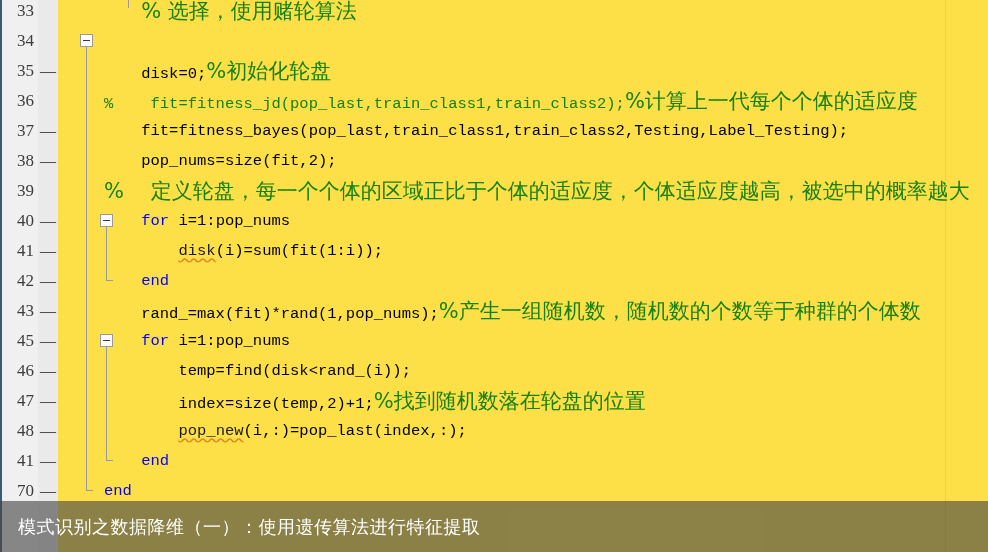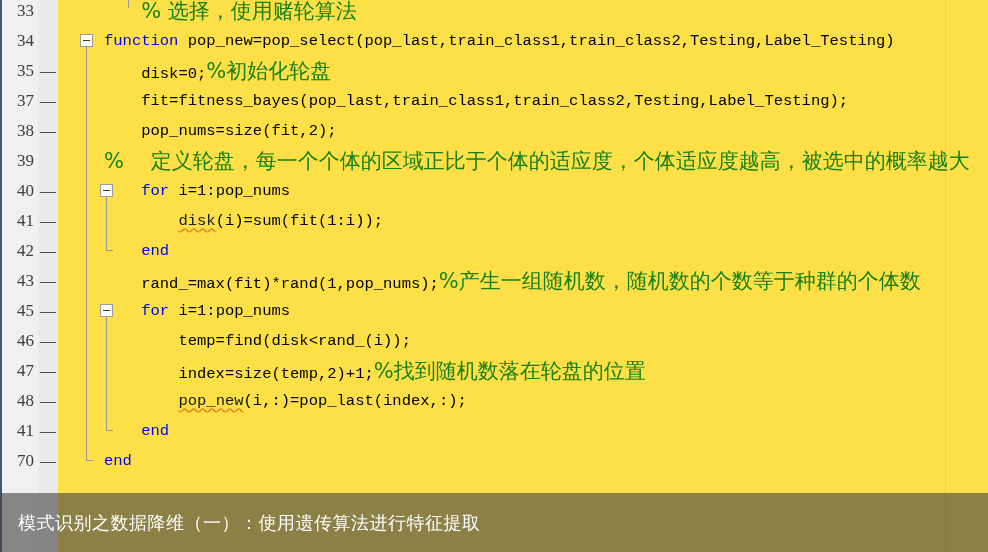--- a/index.html
+++ b/index.html
@@ -166,21 +166,21 @@
     text-underline-offset: 2px;
     margin-top: 34px;
   }
 
   
   #caption-bar {
     position: absolute;
     left: 0;
     right: 0;
     bottom: 0;
-    height: 59px;
+    height: 51px;
     background: rgba(70, 70, 70, 0.62);
     z-index: 20;
   }
   #caption-text {
     position: absolute;
     left: 18px;
     top: 50%;
     transform: translateY(-50%);
     color: #ffffff;
     font-size: 18px;
@@ -195,22 +195,23 @@
 <div id="editor">
 
   <div class="panel-edge"></div>
   <div class="gutter-numbers"></div>
   <div class="gutter-breakpoints"></div>
   <div class="column-guide"></div>
   <div class="fold-stub"></div>
 
   <div class="rows" id="rows" style="top: -4px;">
       <div class="row"><div class="lineno">33</div><div class="bp"></div><div class="fold"></div><div class="code"><span class="txt">    </span><span class="cm-cjk">% 选择，使用赌轮算法</span></div></div>
-      <div class="row"><div class="lineno">34</div><div class="bp"></div><div class="fold"><div class="fold-box" style="margin-left: 0px;"></div><div class="fold-line from-box" style="margin-left: 0px;"></div></div><div class="code"><span class="kw">function</span><span class="txt"> pop_new=pop_select(pop_last,train_class1,train_class2,Testing,Label_Testing)</span></div></div>
+      <div class="row"><div class="lineno">34</div><div class="bp"></div><div class="fold"><div class="fold-box" style="margin-left: 0px;"></div><div class="fold-line from-box" style="margin-left: 0px;"></div></div></div>
       <div class="row"><div class="lineno">35</div><div class="bp">—</div><div class="fold"><div class="fold-line" style="margin-left: 0px;"></div></div><div class="code"><span class="txt">    disk=0;</span><span class="cm-cjk">%初始化轮盘</span></div></div>
+      <div class="row"><div class="lineno">36</div><div class="bp"></div><div class="fold"><div class="fold-line" style="margin-left: 0px;"></div></div><div class="code"><span class="cm">%    fit=fitness_jd(pop_last,train_class1,train_class2);</span><span class="cm-cjk">%计算上一代每个个体的适应度</span></div></div>
       <div class="row"><div class="lineno">37</div><div class="bp">—</div><div class="fold"><div class="fold-line" style="margin-left: 0px;"></div></div><div class="code"><span class="txt">    fit=fitness_bayes(pop_last,train_class1,train_class2,Testing,Label_Testing);</span></div></div>
       <div class="row"><div class="lineno">38</div><div class="bp">—</div><div class="fold"><div class="fold-line" style="margin-left: 0px;"></div></div><div class="code"><span class="txt">    pop_nums=size(fit,2);</span></div></div>
       <div class="row"><div class="lineno">39</div><div class="bp"></div><div class="fold"><div class="fold-line" style="margin-left: 0px;"></div></div><div class="code"><span class="cm-cjk">%    定义轮盘，每一个个体的区域正比于个体的适应度，个体适应度越高，被选中的概率越大</span></div></div>
       <div class="row"><div class="lineno">40</div><div class="bp">—</div><div class="fold"><div class="fold-box" style="margin-left: 20px;"></div><div class="fold-line from-box" style="margin-left: 20px;"></div><div class="fold-line"></div></div><div class="code"><span class="txt">    </span><span class="kw">for</span><span class="txt"> i=1:pop_nums</span></div></div>
       <div class="row"><div class="lineno">41</div><div class="bp">—</div><div class="fold"><div class="fold-line" style="margin-left: 20px;"></div><div class="fold-line"></div></div><div class="code"><span class="txt">        </span><span class="warn">disk</span><span class="txt">(i)=sum(fit(1:i));</span></div></div>
       <div class="row"><div class="lineno">42</div><div class="bp">—</div><div class="fold"><div class="fold-line to-end" style="margin-left: 20px;"></div><div class="fold-foot" style="margin-left: 20px;"></div><div class="fold-line"></div></div><div class="code"><span class="txt">    </span><span class="kw">end</span></div></div>
       <div class="row"><div class="lineno">43</div><div class="bp">—</div><div class="fold"><div class="fold-line" style="margin-left: 0px;"></div></div><div class="code"><span class="txt">    rand_=max(fit)*rand(1,pop_nums);</span><span class="cm-cjk">%产生一组随机数，随机数的个数等于种群的个体数</span></div></div>
       <div class="row"><div class="lineno">45</div><div class="bp">—</div><div class="fold"><div class="fold-box" style="margin-left: 20px;"></div><div class="fold-line from-box" style="margin-left: 20px;"></div><div class="fold-line"></div></div><div class="code"><span class="txt">    </span><span class="kw">for</span><span class="txt"> i=1:pop_nums</span></div></div>
       <div class="row"><div class="lineno">46</div><div class="bp">—</div><div class="fold"><div class="fold-line" style="margin-left: 20px;"></div><div class="fold-line"></div></div><div class="code"><span class="txt">        temp=find(disk&lt;rand_(i));</span></div></div>
       <div class="row"><div class="lineno">47</div><div class="bp">—</div><div class="fold"><div class="fold-line" style="margin-left: 20px;"></div><div class="fold-line"></div></div><div class="code"><span class="txt">        index=size(temp,2)+1;</span><span class="cm-cjk">%找到随机数落在轮盘的位置</span></div></div>

